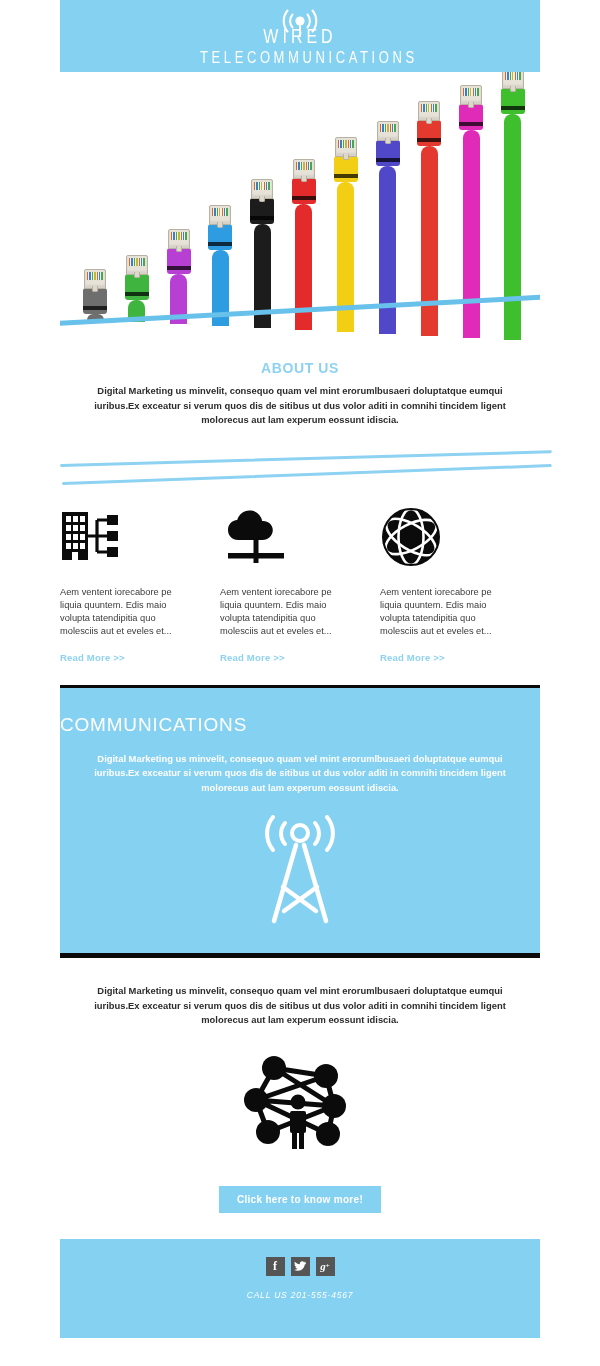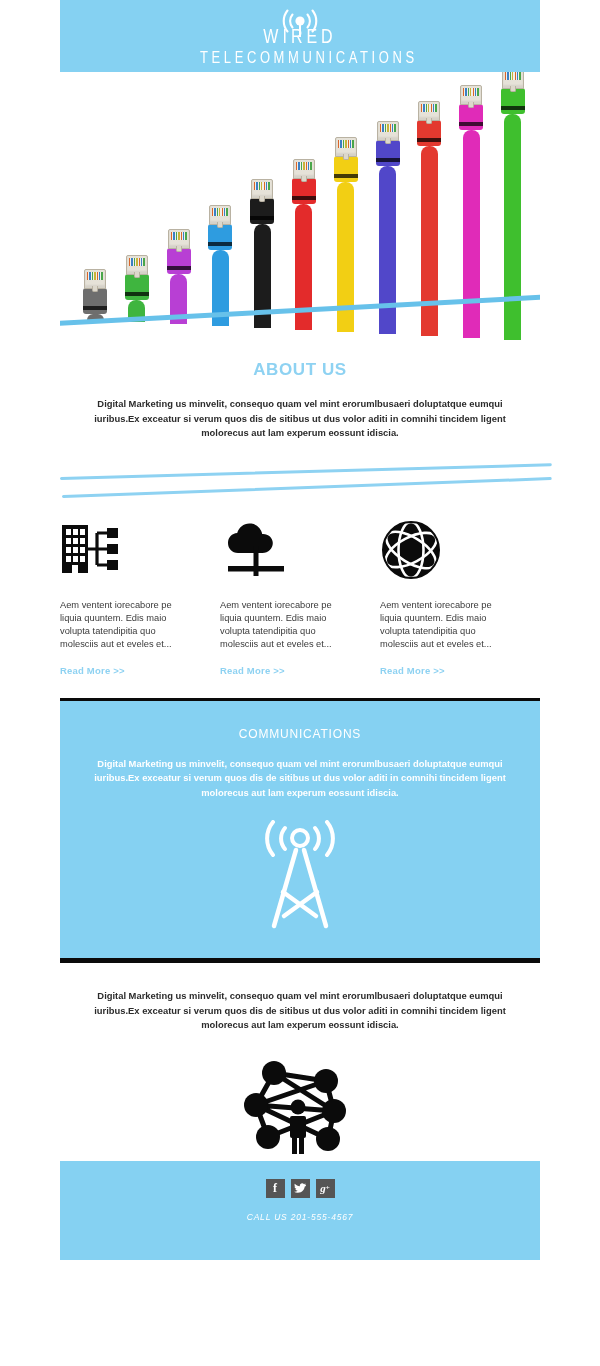--- a/index.html
+++ b/index.html
@@ -153,24 +153,24 @@
     background: #67c1ea;
     transform: rotate(-3.1deg);
     transform-origin: left bottom;
     border-radius: 2px;
   }
 
   
   .about { padding: 18px 0 6px; text-align: center; }
   .about-title {
     color: #8ed2f2;
-    font-size: 17px;
+    font-size: 14px;
     font-weight: 700;
     letter-spacing: .6px;
-    margin-bottom: 17px;
+    margin-bottom: 8px;
   }
   .body-copy {
     font-size: 9.4px;
     line-height: 14.5px;
     color: #2b2b2b;
     padding: 0 28px;
     font-weight: 700;
   }
 
   
@@ -208,23 +208,22 @@
 
   
   .comm {
     background: #85d1f2;
     margin-top: 22px;
     padding: 26px 0 0;
     position: relative;
     border-top: 3px solid #0a0a0a;
   }
   .comm-title {
-    text-align: center;
-    color: #ffffff;
-    font-size: 12px;
+    color: #ffffff;
+    font-size: 19px;
     letter-spacing: .8px;
     margin-bottom: 16px;
   }
   .comm-copy {
     text-align: center;
     color: #ffffff;
     font-size: 9.4px;
     line-height: 14.5px;
     padding: 0 30px;
     font-weight: 700;
@@ -472,20 +471,23 @@
             <circle cx="90" cy="84" r="12"></circle>
           </g>
           <g fill="#0b0b0b">
             <circle cx="60" cy="52" r="7.5"></circle>
             <rect x="52" y="61" width="16" height="22" rx="2"></rect>
             <rect x="54" y="81" width="5" height="18"></rect>
             <rect x="61" y="81" width="5" height="18"></rect>
           </g>
         </svg>
       </div>
+      <div class="cta-wrap">
+        <button class="cta">Click here to know more!</button>
+      </div>
     </div>
 
     <div class="footer">
       <div class="social" id="social">
           <div class="soc">f</div>
           <div class="soc">
             <svg width="12" height="11" viewBox="0 0 14 12">
               <path fill="#fff" d="M14 1.4c-.5.2-1.1.4-1.7.5.6-.4 1-1 1.2-1.6-.6.3-1.2.6-1.8.7C11.1.4 10.4 0 9.6 0 8 0 6.8 1.3 6.8 2.8c0 .2 0 .4.1.6C4.5 3.3 2.4 2.2 1 .5c-.3.4-.4.9-.4 1.4 0 1 .5 1.8 1.3 2.3-.5 0-.9-.1-1.3-.4 0 1.4 1 2.5 2.3 2.8-.3.1-.5.1-.8.1-.2 0-.4 0-.5-.1.4 1.1 1.4 2 2.7 2-1 .8-2.2 1.2-3.5 1.2H0c1.3.8 2.8 1.3 4.4 1.3 5.3 0 8.2-4.4 8.2-8.2V4c.6-.4 1-1 1.4-1.6z"></path>
             </svg>
           </div>

